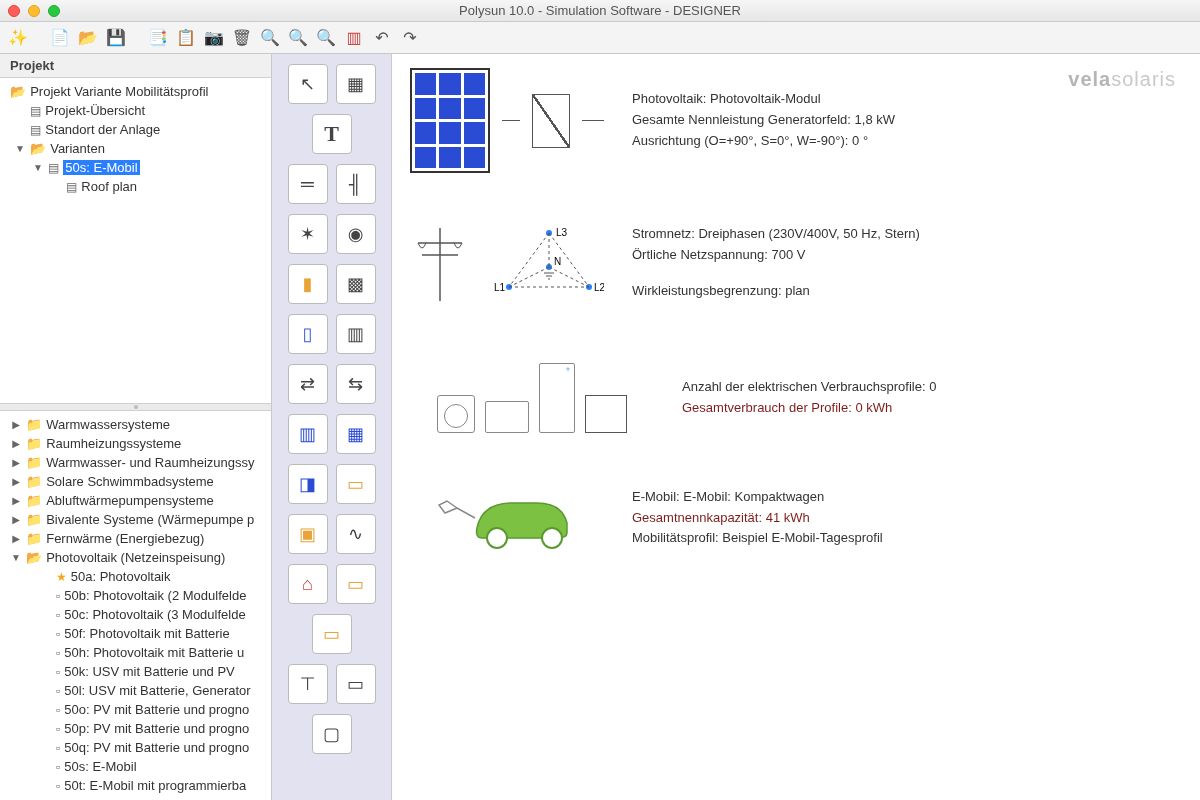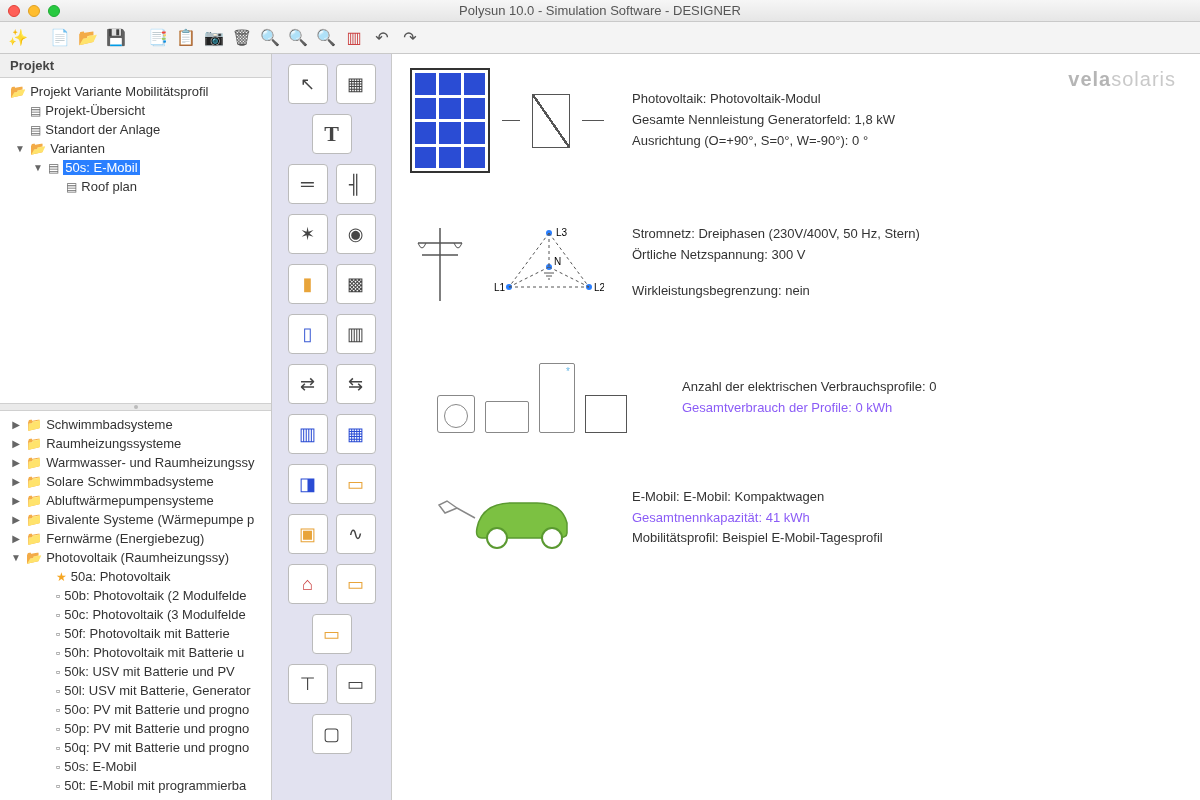--- a/index.html
+++ b/index.html
@@ -41,21 +41,21 @@
 .pbtn { width:40px; height:40px; background:#fff; border:1px solid #bbb; border-radius:4px; display:flex; align-items:center; justify-content:center; font-size:18px; color:#444; }
 
 
 .canvas { flex:1; background:#fff; padding:14px 20px; overflow:auto; position:relative; }
 .canvas-title { font-size:17px; font-weight:600; color:#4a4a4a; margin-bottom:20px; }
 .logo { position:absolute; top:14px; right:24px; color:#c9c9c9; font-size:20px; letter-spacing:1px; }
 .logo b{font-weight:600;color:#b5b5b5;}
 .row { display:flex; align-items:center; gap:30px; margin-bottom:50px; }
 .icon-box { width:190px; display:flex; align-items:center; justify-content:center; }
 .info { color:#333; font-size:13px; line-height:1.6; }
-.info .muted{ color:#8b5cf6; }
+.info .muted{ color:#7f1d1d; }
 
 
 .pv { display:flex; align-items:center; gap:12px; }
 .pv-panel { width:80px; height:105px; border:2px solid #333; background:#fff; display:grid; grid-template-columns:repeat(3,1fr); grid-template-rows:repeat(4,1fr); gap:3px; padding:3px; }
 .pv-panel div{ background:#2a4cd4; }
 .inverter { width:38px; height:54px; border:1.5px solid #555; position:relative; }
 .inverter::before{content:"";position:absolute;left:0;top:0;right:0;bottom:0;background:linear-gradient(to top right, transparent 48%, #555 48%, #555 52%, transparent 52%);}
 .line{height:1.5px;background:#555;}
 
 
@@ -143,21 +143,21 @@
         </div>
     </div>
     <div class="splitter">
         <div class="dot"></div>
       </div>
     <div class="tree tree2" id="templates-tree">
         <div class="tree-row">
           <span class="sp" style="width:0px"></span>
           <span class="arrow">▶</span>
           <span class="folder-icon">📁</span>
-          <span>Schwimmbadsysteme</span>
+          <span>Warmwassersysteme</span>
         </div>
         <div class="tree-row">
           <span class="sp" style="width:0px"></span>
           <span class="arrow">▶</span>
           <span class="folder-icon">📁</span>
           <span>Raumheizungssysteme</span>
         </div>
         <div class="tree-row">
           <span class="sp" style="width:0px"></span>
           <span class="arrow">▶</span>
@@ -185,21 +185,21 @@
         <div class="tree-row">
           <span class="sp" style="width:0px"></span>
           <span class="arrow">▶</span>
           <span class="folder-icon">📁</span>
           <span>Fernwärme (Energiebezug)</span>
         </div>
         <div class="tree-row">
           <span class="sp" style="width:0px"></span>
           <span class="arrow">▼</span>
           <span class="folder-icon">📂</span>
-          <span>Photovoltaik (Raumheizungssy)</span>
+          <span>Photovoltaik (Netzeinspeisung)</span>
         </div>
         <div class="tree-row">
           <span class="sp" style="width:30px"></span>
           <span class="arrow"></span>
           <span class="star-icon">★</span>
           <span>50a: Photovoltaik</span>
         </div>
         <div class="tree-row">
           <span class="sp" style="width:30px"></span>
           <span class="arrow"></span>
@@ -383,23 +383,23 @@
             <line x1="55" y1="10" x2="15" y2="64" stroke="#555" stroke-dasharray="3,3"></line>
             <line x1="55" y1="10" x2="95" y2="64" stroke="#555" stroke-dasharray="3,3"></line>
             <line x1="50" y1="50" x2="60" y2="50" stroke="#555"></line>
               <line x1="52" y1="53" x2="58" y2="53" stroke="#555"></line>
               <line x1="54" y1="56" x2="56" y2="56" stroke="#555"></line>
           </svg>
         </div>
       </div>
       <div class="info">
         <div>Stromnetz: Dreiphasen (230V/400V, 50 Hz, Stern)</div>
-        <div>Örtliche Netzspannung: 300 V</div>
+        <div>Örtliche Netzspannung: 700 V</div>
         <div style="height:16px"></div>
-        <div>Wirkleistungsbegrenzung: nein</div>
+        <div>Wirkleistungsbegrenzung: plan</div>
       </div>
     </div>
 
     <div class="row" style="margin-top:60px">
       <div class="icon-box" style="width:240px">
         <div class="appl">
           <div class="ap washer"></div>
           <div class="ap laptop"></div>
           <div class="ap fridge"></div>
           <div class="ap oven"></div>

